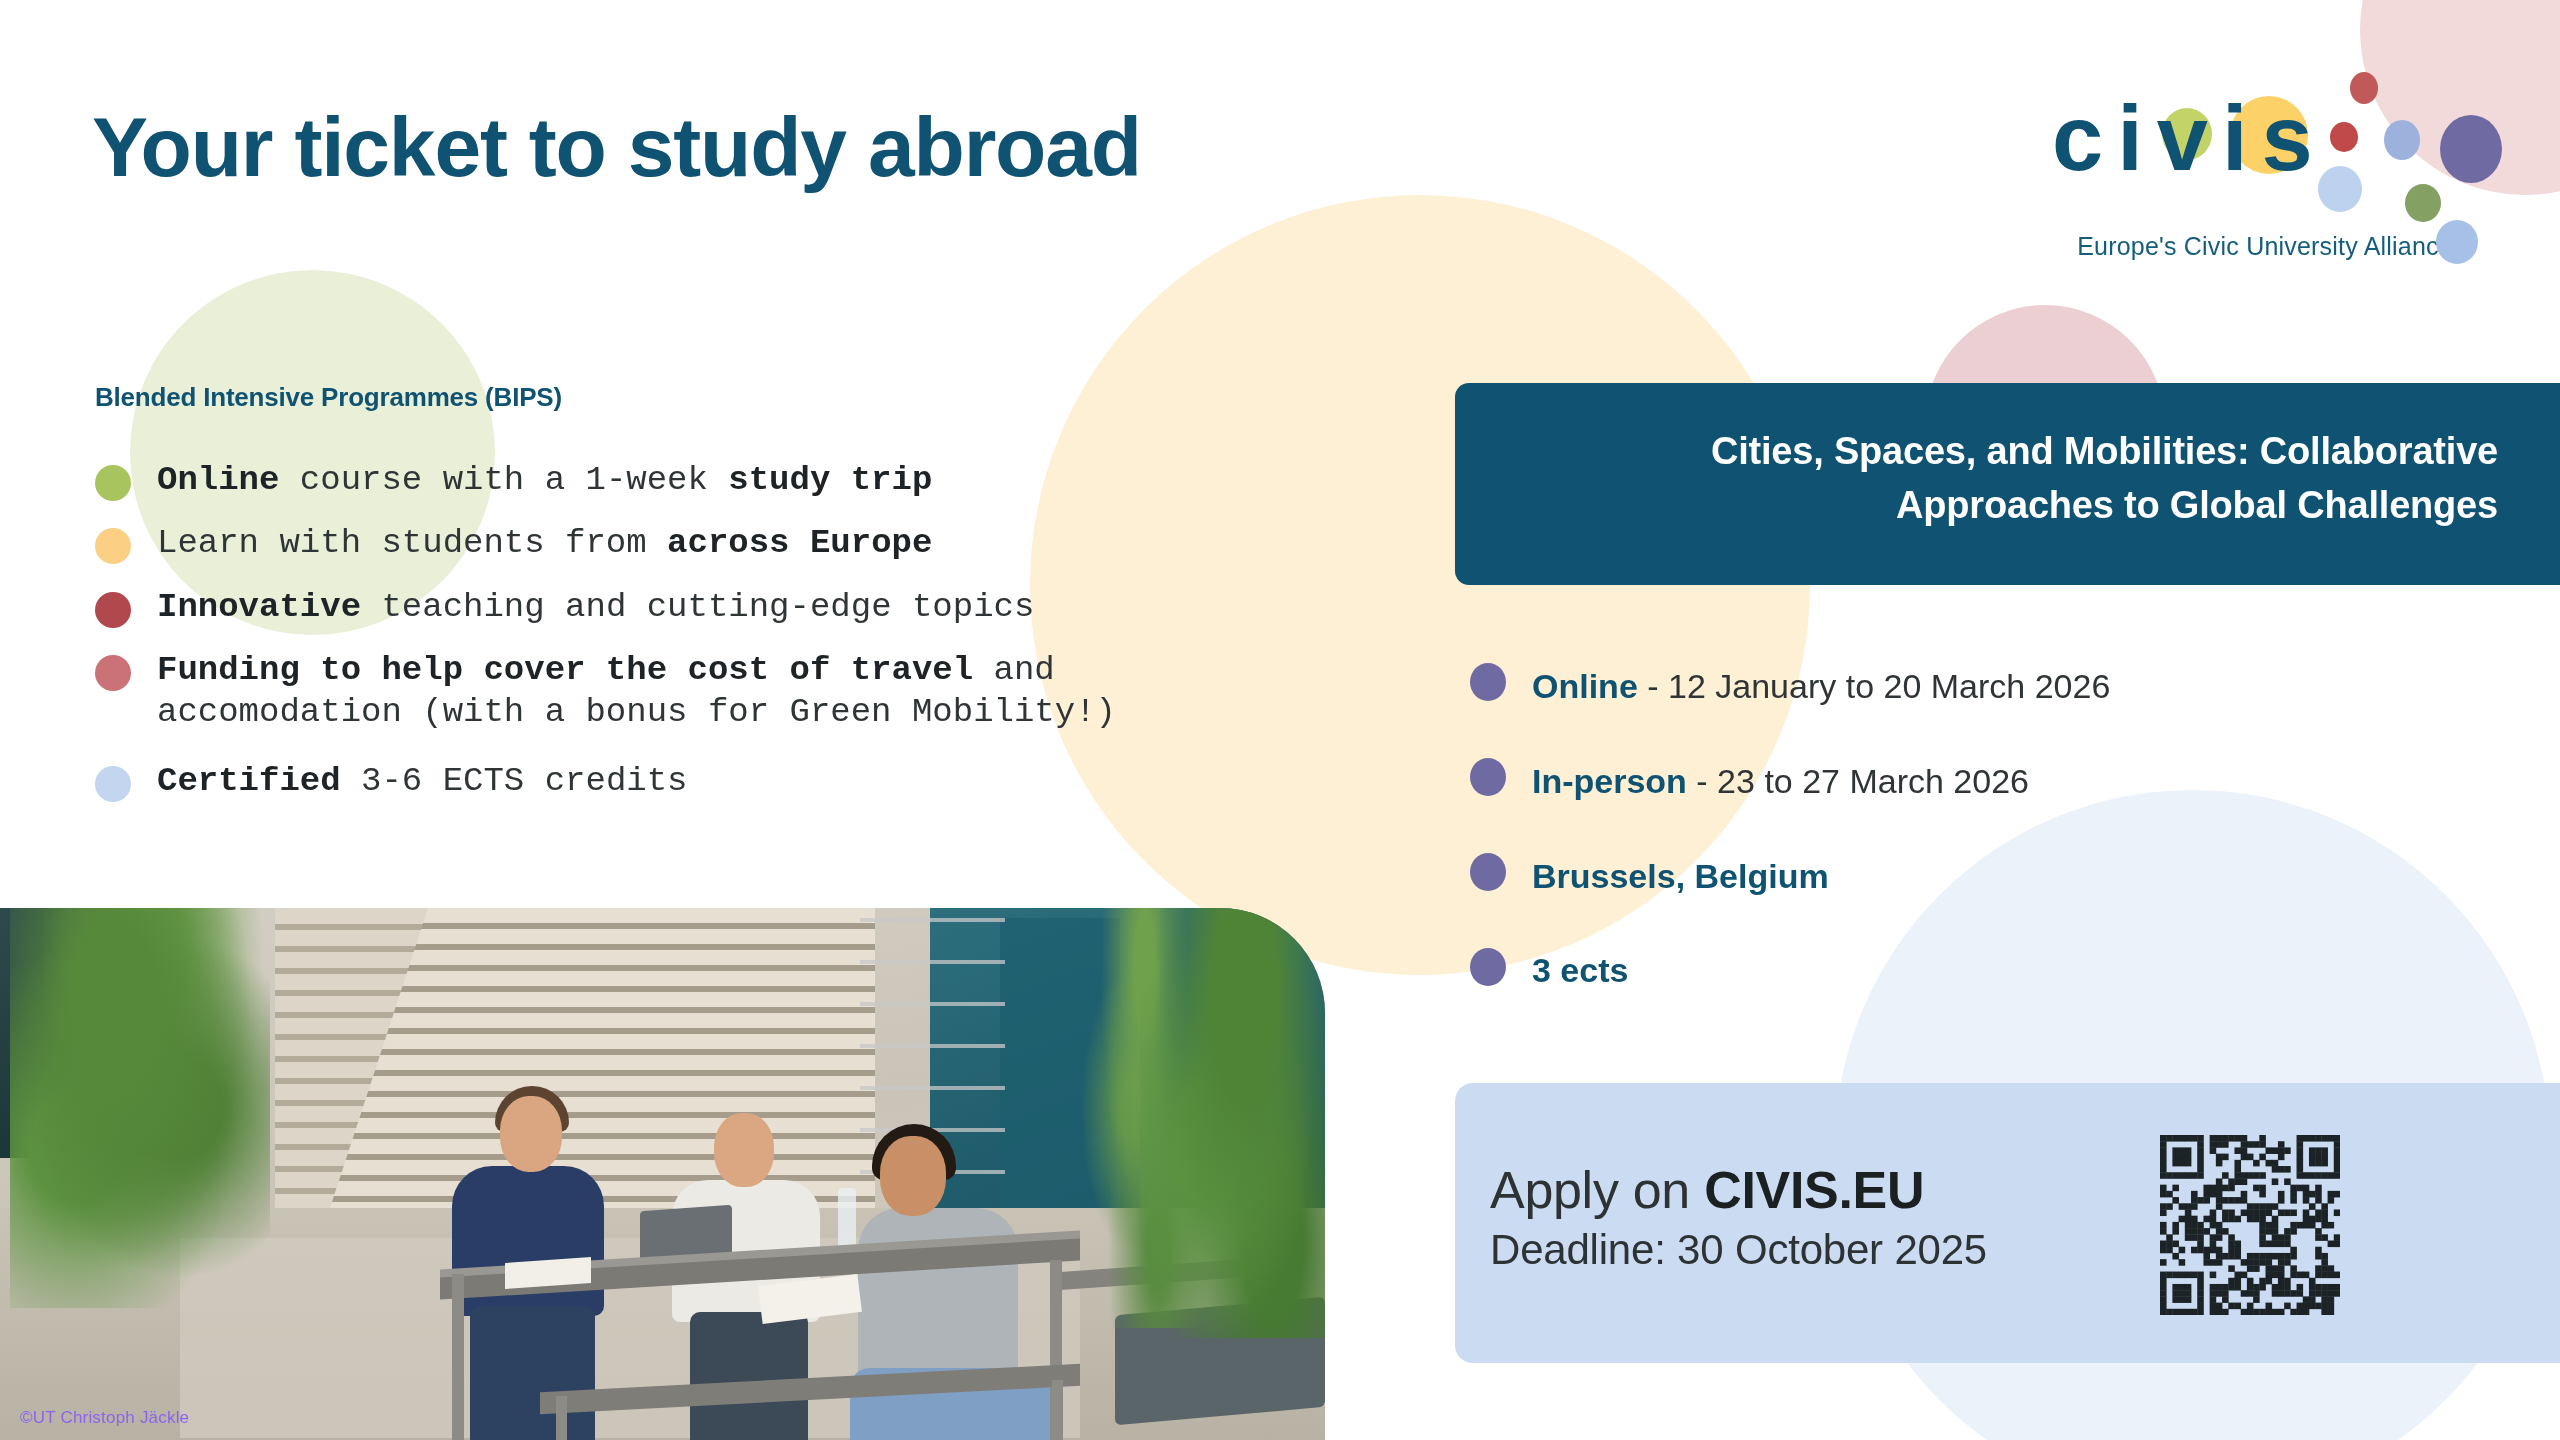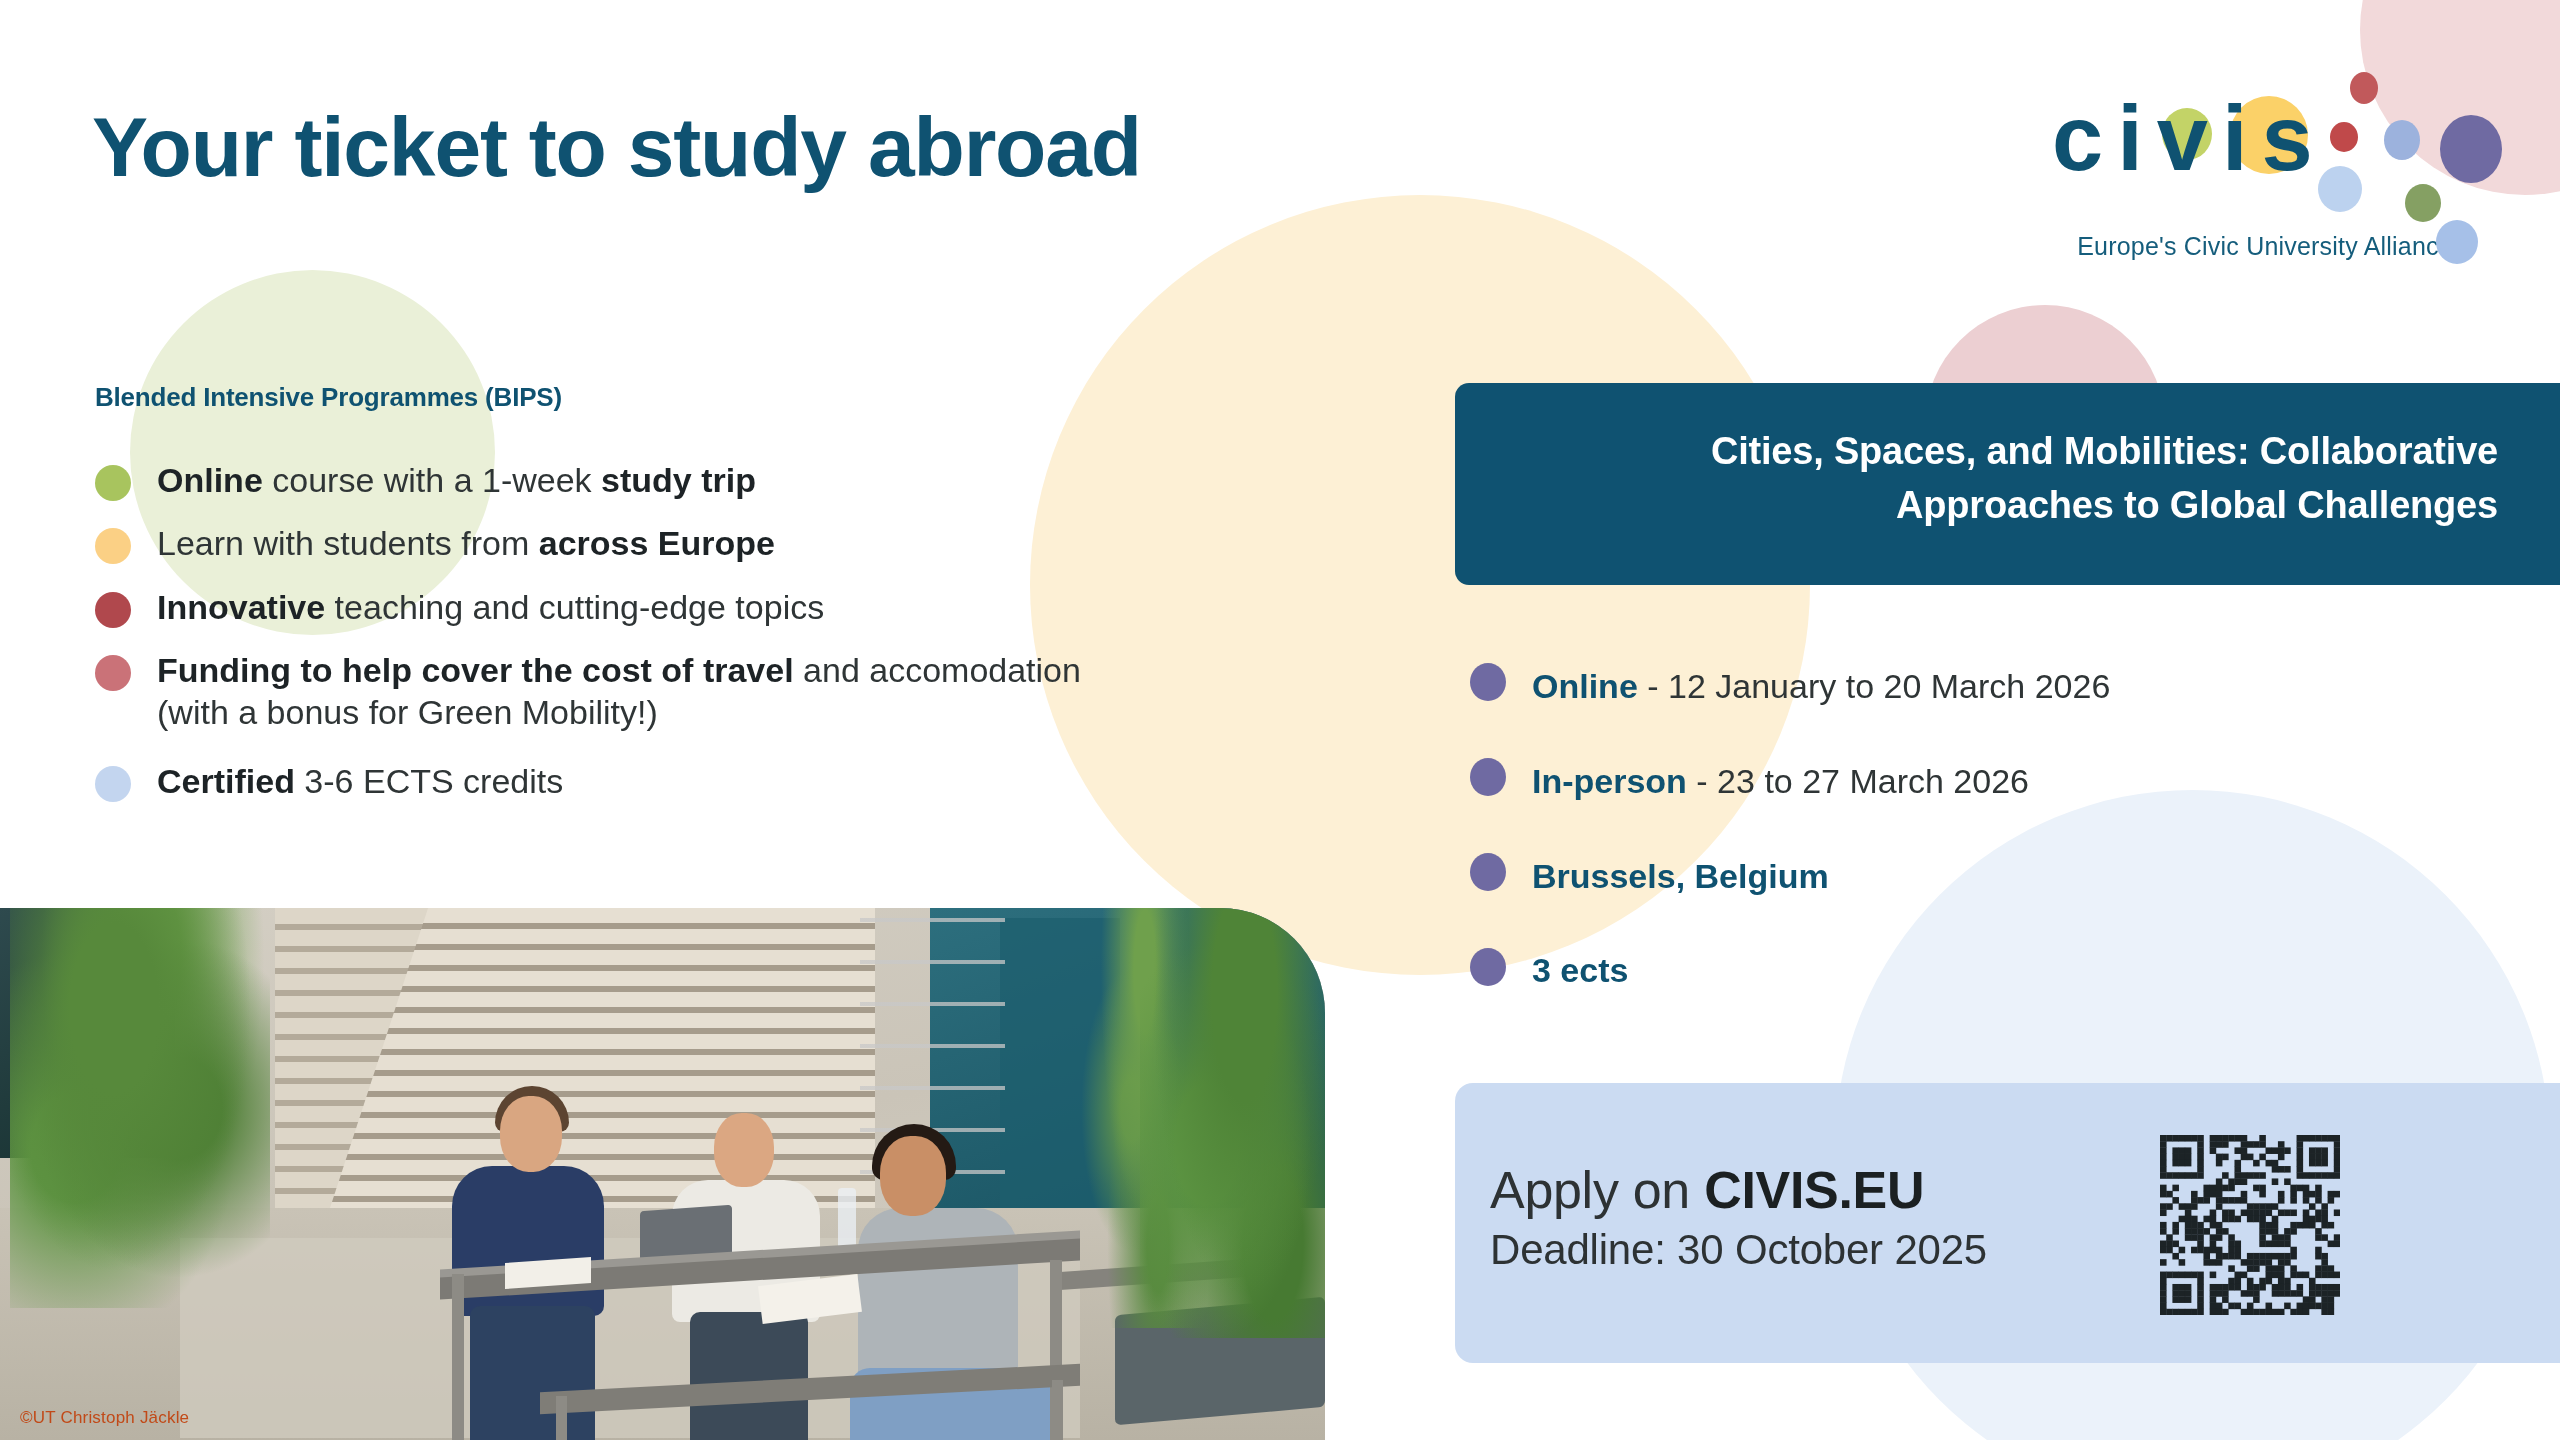--- a/index.html
+++ b/index.html
@@ -48,21 +48,21 @@
   #ldot-olive    {left:375px;top:104px;width:36px;height:38px;background:#85a063;z-index:2;}
   #ldot-blue-bot {left:406px;top:140px;width:42px;height:44px;background:#a6c0e8;z-index:2;}
   #ldot-sblue    {left:288px;top:86px;width:44px;height:46px;background:#bcd2ef;z-index:0;}
 
   
   #bips-heading{
     position:absolute;left:95px;top:382px;
     font-size:26px;font-weight:700;color:#0f5271;letter-spacing:-.2px;
   }
   #bips-list{position:absolute;left:95px;top:460px;width:1060px;}
-  .bip-row{display:flex;align-items:flex-start;margin-bottom:22px;}
+  .bip-row{display:flex;align-items:flex-start;margin-bottom:22px;font-family:Liberation Mono, monospace;}
   .bip-row.tall{margin-bottom:28px;}
   .bdot{flex:0 0 auto;width:36px;height:36px;border-radius:50%;margin-right:26px;margin-top:5px;}
   .bip-text{font-size:34px;line-height:1.22;color:#2f3536;}
   .bip-text b{font-weight:700;color:#1d2326;}
 
   
   #photo{
     position:absolute;left:0;top:908px;width:1325px;height:532px;
     border-top-right-radius:105px;overflow:hidden;
   }
@@ -118,21 +118,21 @@
   #s3-head{left:880px;top:228px;width:66px;height:80px;border-radius:46%;background:#c98f66;}
   #s3-hair{left:872px;top:216px;width:84px;height:56px;border-radius:42px 42px 12px 12px;background:#241a14;}
   #s3-body{left:858px;top:300px;width:160px;height:180px;border-radius:42px 42px 10px 10px;background:#aeb4b8;}
   #s3-legs{left:850px;top:460px;width:200px;height:96px;background:#7f9fc4;border-radius:20px;}
   #ph-laptop{left:640px;top:300px;width:92px;height:68px;background:#6a6f74;border-radius:4px;transform:skewY(-4deg);}
   #ph-paper1{left:505px;top:352px;width:86px;height:26px;background:#f2efe8;transform:skewY(-4deg);}
   #ph-paper2{left:760px;top:372px;width:100px;height:38px;background:#f4f1ea;transform:rotate(-7deg);}
   #ph-bottle{left:838px;top:280px;width:18px;height:72px;background:rgba(235,240,245,.78);border-radius:4px;}
   #photo-credit{
     position:absolute;left:20px;bottom:12px;
-    font-size:17px;color:#c2410c;opacity:.92;letter-spacing:.2px;
+    font-size:17px;color:#8b5cf6;opacity:.92;letter-spacing:.2px;
   }
 
   
   #course-title-bar{
     position:absolute;left:1455px;top:383px;right:0;min-height:202px;
     background:#0f5271;border-radius:14px 0 0 14px;
     box-sizing:border-box;padding:42px 62px 42px 34px;
   }
   #course-title{
     font-size:38px;font-weight:700;color:#ffffff;line-height:1.42;letter-spacing:-.2px;text-align:right;

